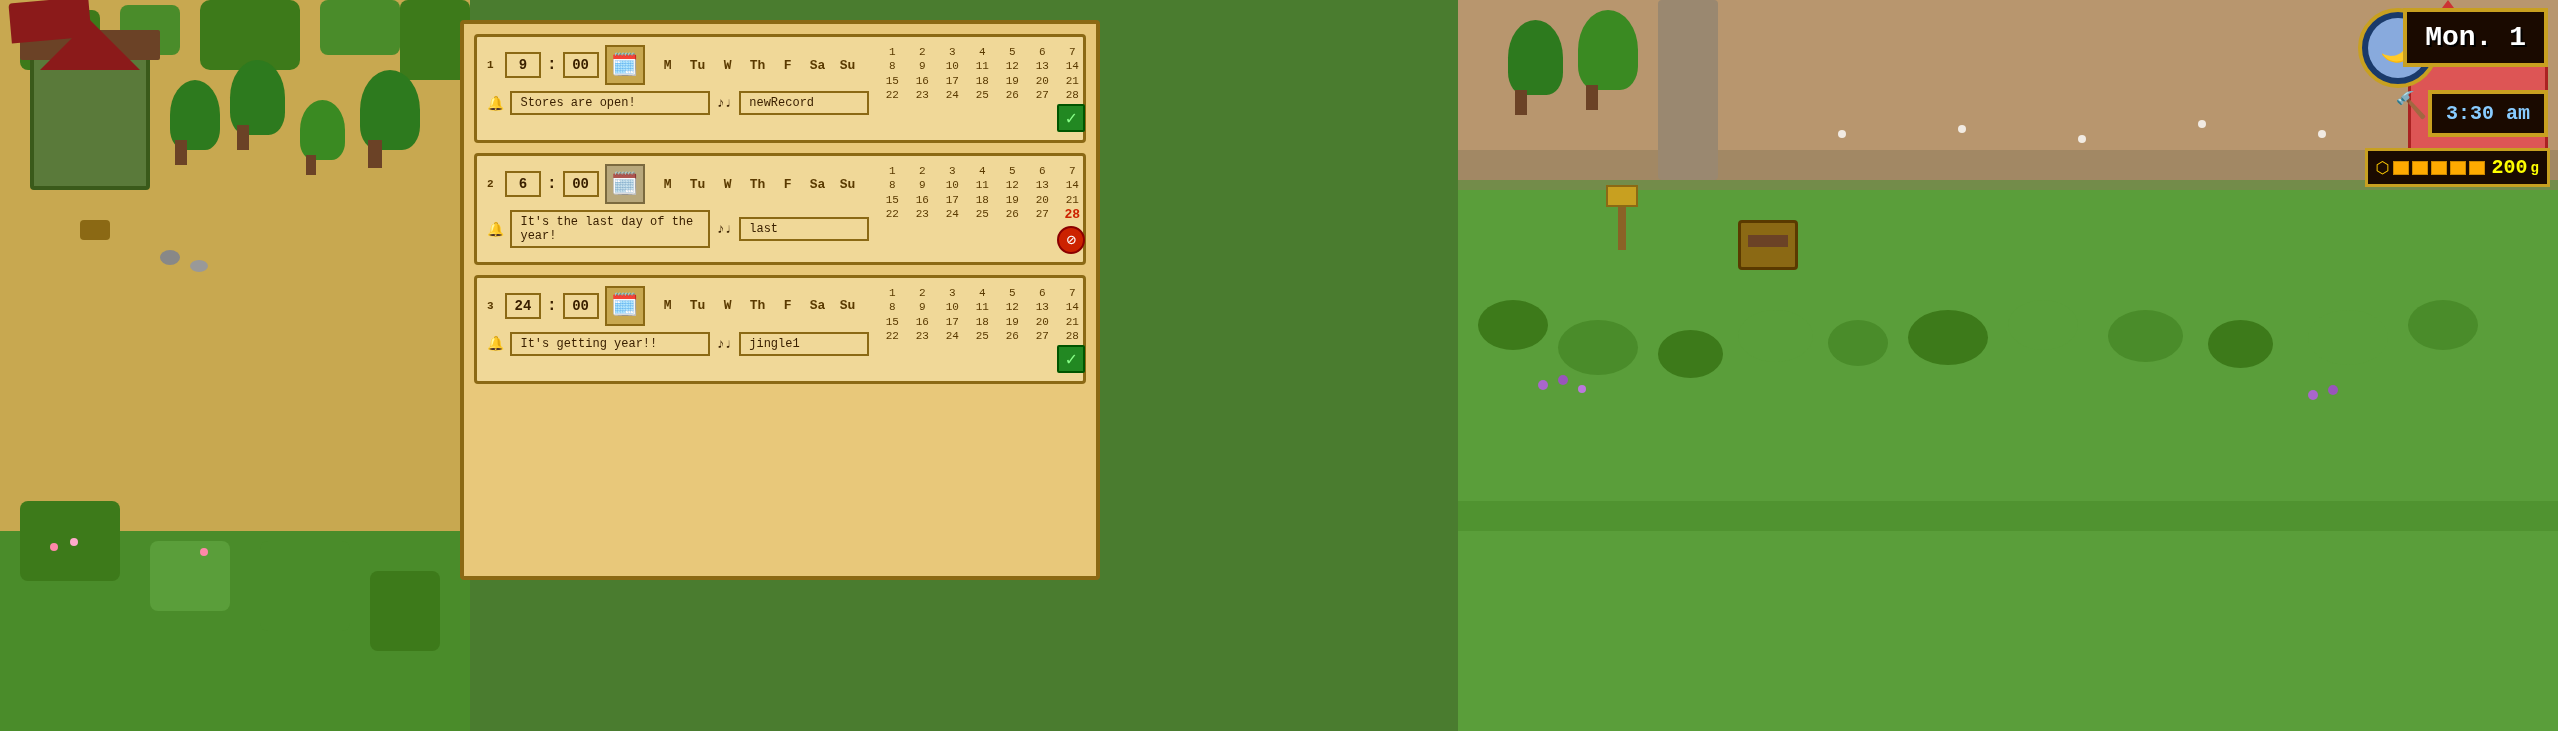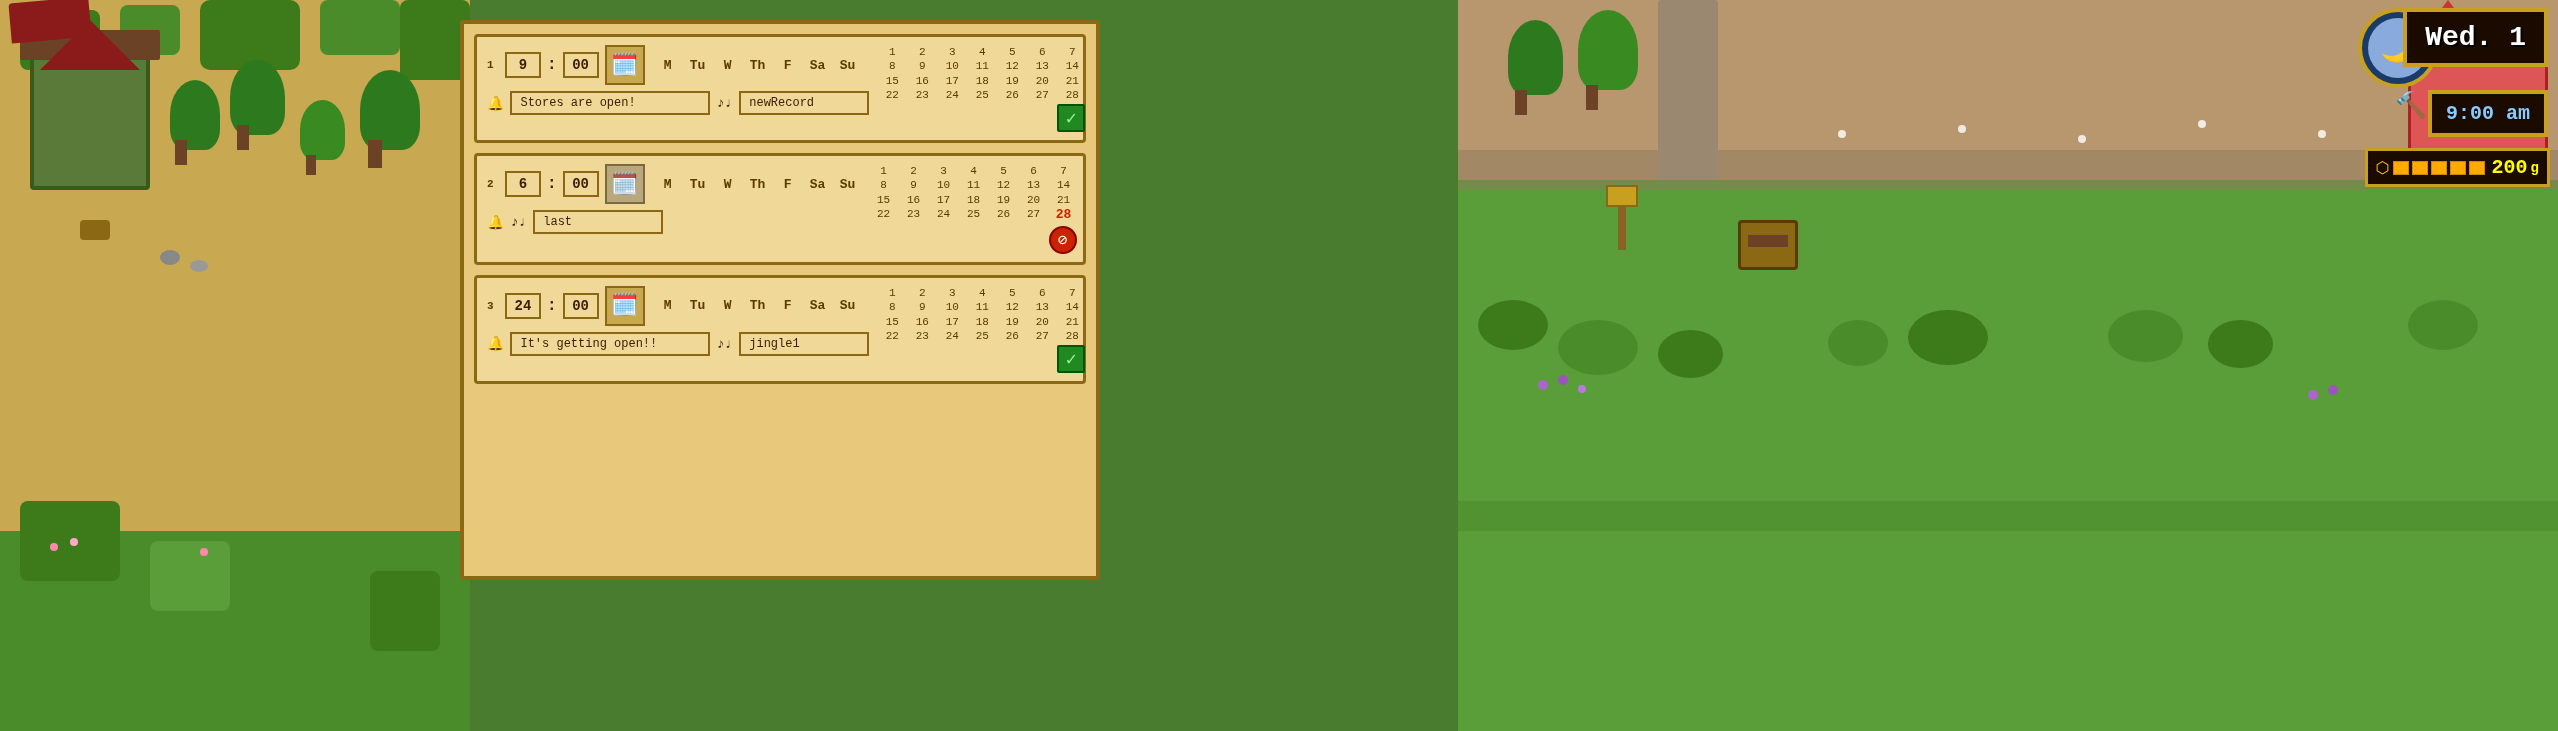--- a/index.html
+++ b/index.html
@@ -411,20 +411,21 @@
             <span class="day-label">Tu</span>
             <span class="day-label">W</span>
             <span class="day-label">Th</span>
             <span class="day-label">F</span>
             <span class="day-label">Sa</span>
             <span class="day-label">Su</span>
           </div>
         </div>
         <div class="alarm-bottom">
           <span class="bell-icon">🔔</span>
+          <div class="alarm-text-input">It's the last day of the year!</div>
           <span class="music-icon">♪♩</span>
           <div class="music-input">last</div>
         </div>
       </div>
       <div class="alarm-right-col">
         <div class="calendar-grid">
           <div class="cal-row">
             <span class="cal-day">1</span>
               <span class="cal-day">2</span>
               <span class="cal-day">3</span>
@@ -480,21 +481,21 @@
             <span class="day-label">Tu</span>
             <span class="day-label">W</span>
             <span class="day-label">Th</span>
             <span class="day-label">F</span>
             <span class="day-label">Sa</span>
             <span class="day-label">Su</span>
           </div>
         </div>
         <div class="alarm-bottom">
           <span class="bell-icon">🔔</span>
-          <div class="alarm-text-input">It's getting open!!</div>
+          <div class="alarm-text-input">It's getting year!!</div>
           <span class="music-icon">♪♩</span>
           <div class="music-input">jingle1</div>
         </div>
       </div>
       <div class="alarm-right-col">
         <div class="calendar-grid">
           <div class="cal-row">
             <span class="cal-day">1</span>
               <span class="cal-day">2</span>
               <span class="cal-day">3</span>
@@ -538,25 +539,25 @@
 
 </div>
 
 <div class="top-right-hud">
 
   <div style="position:absolute;top:8px;right:120px;width:80px;height:80px;background:#1a3a6a;border:4px solid #c8a020;border-radius:50%;display:flex;align-items:center;justify-content:center;">
     <div style="width:60px;height:60px;background:#88aadd;border-radius:50%;display:flex;align-items:center;justify-content:center;font-size:28px;">🌙</div>
   </div>
 
   <div style="position:absolute;top:8px;right:10px;background:#1a0a00;border:4px solid #c8a020;color:#ffffff;font-size:28px;font-weight:bold;font-family:'Courier New',monospace;padding:10px 18px;text-shadow:2px 2px #000;">
-    <span>Wed. 1</span>
+    <span>Mon. 1</span>
   </div>
 
   <div style="position:absolute;top:90px;right:10px;background:#1a0a00;border:4px solid #c8a020;color:#88ccff;font-size:20px;font-weight:bold;font-family:'Courier New',monospace;padding:8px 14px;">
-    <span>9:00 am</span>
+    <span>3:30 am</span>
   </div>
 
   <div style="position:absolute;top:90px;right:130px;font-size:26px;">🔨</div>
 
   <div style="position:absolute;top:148px;right:8px;background:#1a0a00;border:3px solid #c8a020;padding:5px 8px;display:flex;align-items:center;gap:3px;">
 
     <span style="font-size:16px;color:#ffcc00;">⬡</span>
 
     <div style="width:16px;height:14px;background:#ffaa00;border:1px solid #cc8800;"></div>
     <div style="width:16px;height:14px;background:#ffaa00;border:1px solid #cc8800;"></div>

